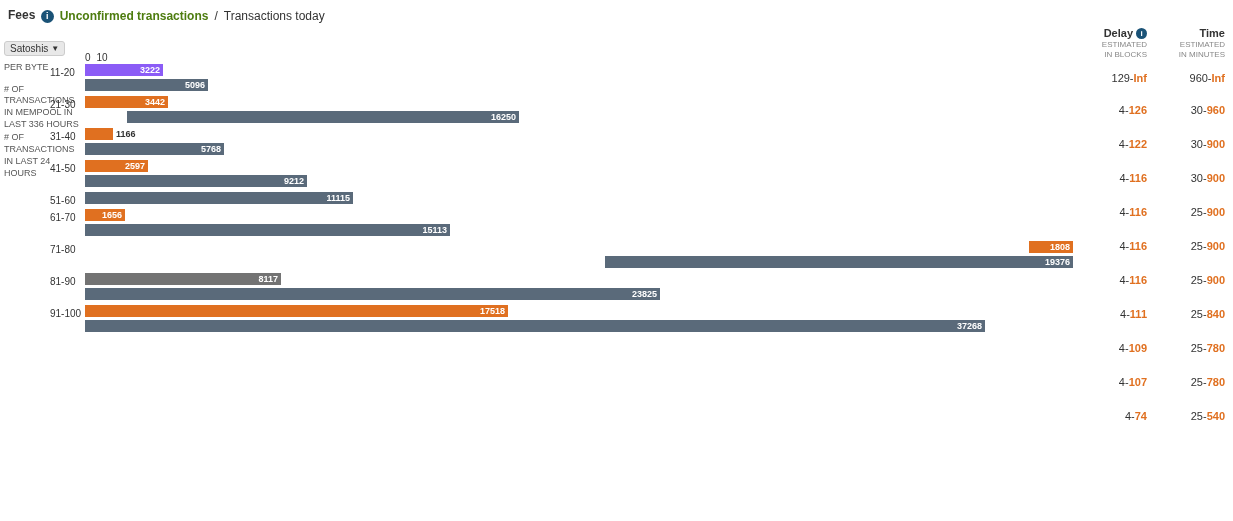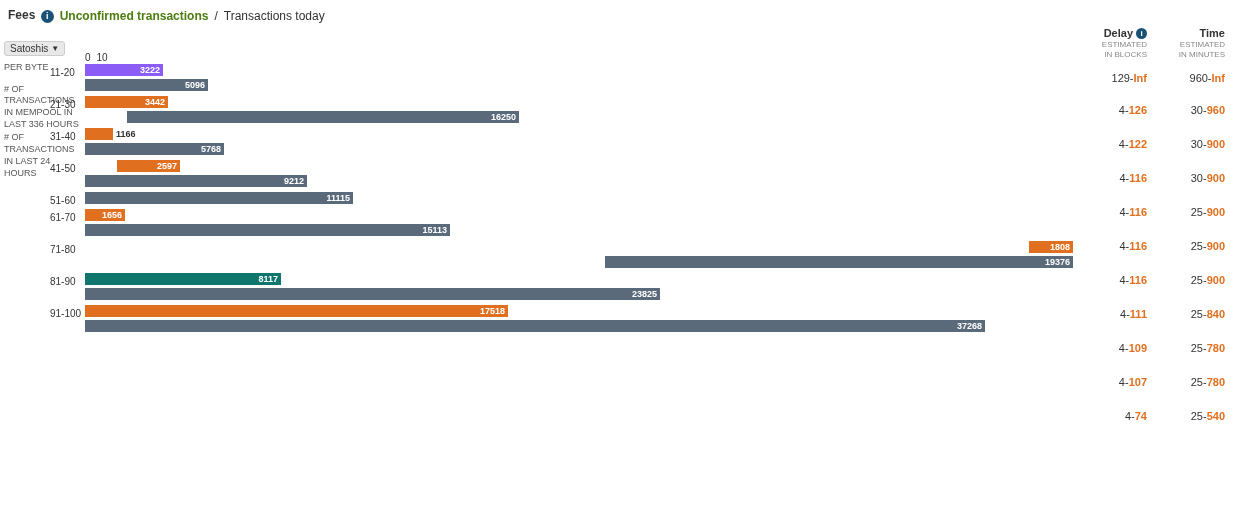--- a/index.html
+++ b/index.html
@@ -226,21 +226,21 @@
             </div>
             <div style="display: flex; align-items: center; height: 14px;">
               <div style="background: rgb(90, 106, 122); width: 139px; height: 12px; position: relative; display: flex; align-items: center;">
                 <span style="position: absolute; right: 3px; font-size: 9px; color: white; font-weight: bold;">5768</span>
               </div>
             </div>
           </div>
           <div style="display: flex; flex-direction: column; gap: 1px; position: relative;">
             <span style="position: absolute; left: -35px; top: 4px; font-size: 10px; color: rgb(51, 51, 51); white-space: nowrap; font-weight: normal;">41-50</span>
             <div style="display: flex; align-items: center; height: 14px;">
-              <div style="background: rgb(224, 112, 32); width: 63px; height: 12px; position: relative; display: flex; align-items: center; margin-left: 32px;">
+              <div style="background: rgb(224, 112, 32); width: 63px; height: 12px; position: relative; display: flex; align-items: center;">
                 <span style="position: absolute; right: 3px; font-size: 9px; color: white; font-weight: bold; white-space: nowrap;">2597</span>
               </div>
             </div>
             <div style="display: flex; align-items: center; height: 14px;">
               <div style="background: rgb(90, 106, 122); width: 222px; height: 12px; position: relative; display: flex; align-items: center;">
                 <span style="position: absolute; right: 3px; font-size: 9px; color: white; font-weight: bold;">9212</span>
               </div>
             </div>
           </div>
           <div style="display: flex; flex-direction: column; gap: 1px; position: relative;">
@@ -273,21 +273,21 @@
             </div>
             <div style="display: flex; align-items: center; height: 14px;">
               <div style="background: rgb(90, 106, 122); width: 468px; height: 12px; position: relative; display: flex; align-items: center;">
                 <span style="position: absolute; right: 3px; font-size: 9px; color: white; font-weight: bold;">19376</span>
               </div>
             </div>
           </div>
           <div style="display: flex; flex-direction: column; gap: 1px; position: relative;">
             <span style="position: absolute; left: -35px; top: 4px; font-size: 10px; color: rgb(51, 51, 51); white-space: nowrap; font-weight: normal;">81-90</span>
             <div style="display: flex; align-items: center; height: 14px;">
-              <div style="background: #0f766e; width: 196px; height: 12px; position: relative; display: flex; align-items: center;">
+              <div style="background: #737373; width: 196px; height: 12px; position: relative; display: flex; align-items: center;">
                 <span style="position: absolute; right: 3px; font-size: 9px; color: white; font-weight: bold; white-space: nowrap;">8117</span>
               </div>
             </div>
             <div style="display: flex; align-items: center; height: 14px;">
               <div style="background: rgb(90, 106, 122); width: 575px; height: 12px; position: relative; display: flex; align-items: center;">
                 <span style="position: absolute; right: 3px; font-size: 9px; color: white; font-weight: bold;">23825</span>
               </div>
             </div>
           </div>
           <div style="display: flex; flex-direction: column; gap: 1px; position: relative;">

